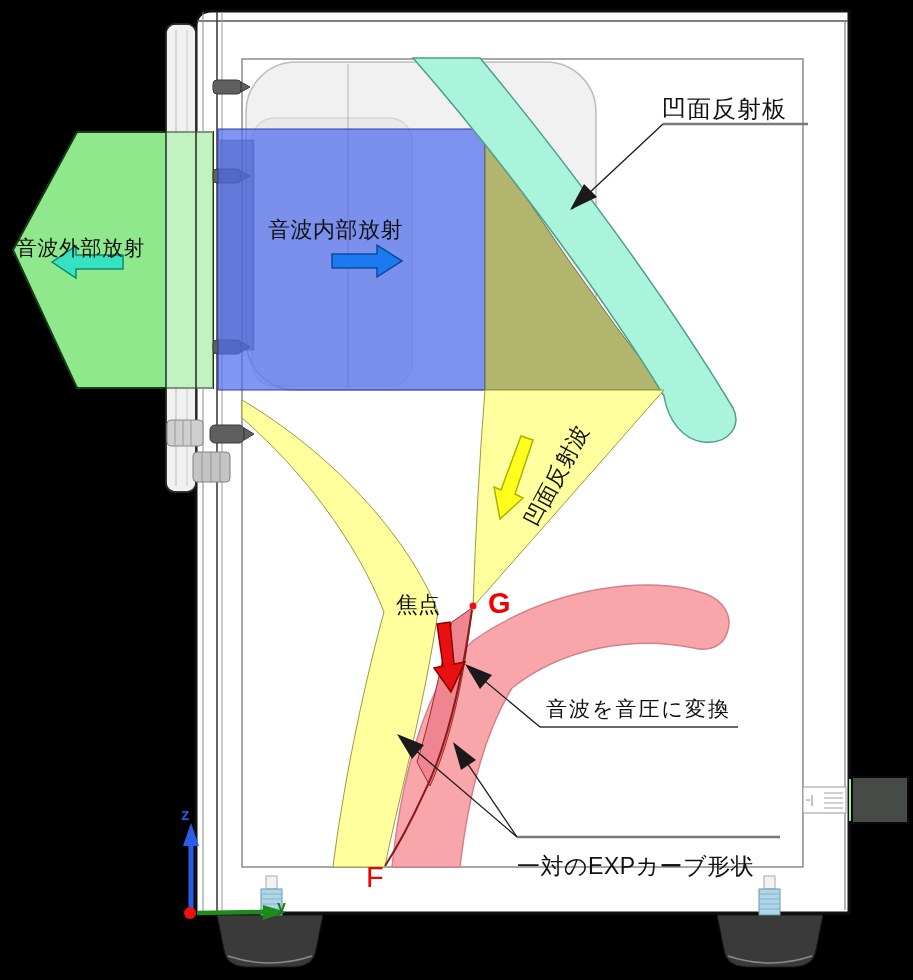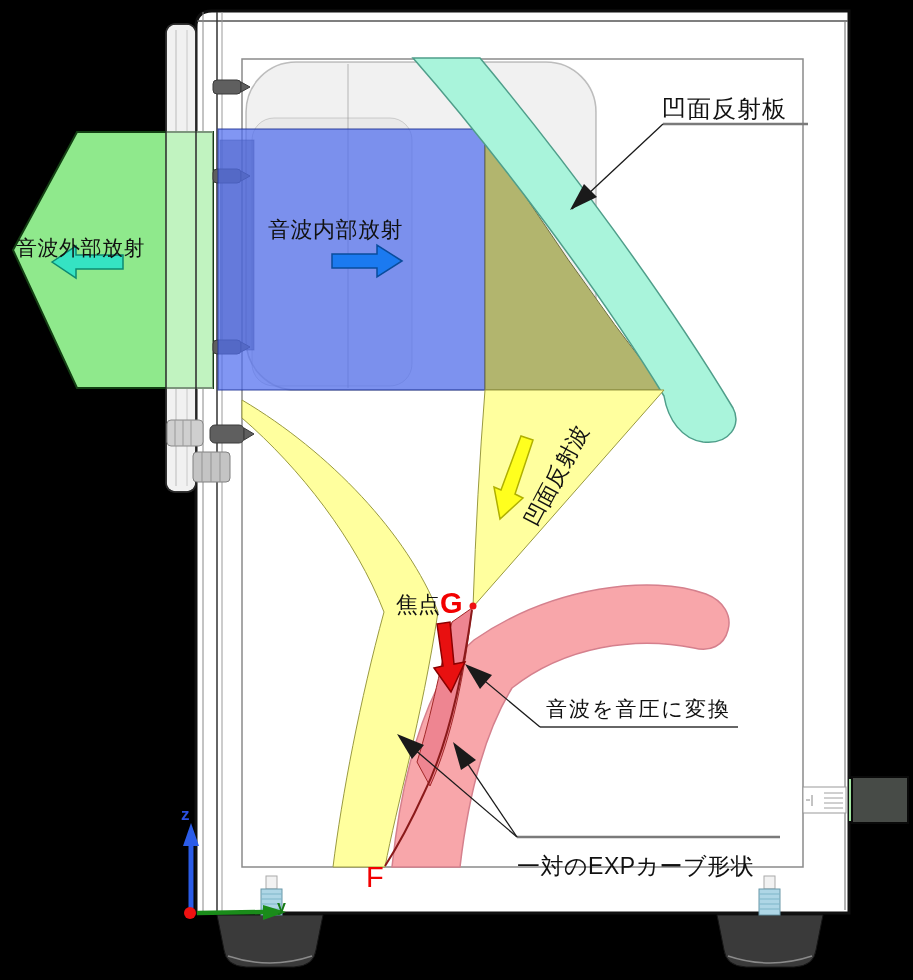--- a/index.html
+++ b/index.html
@@ -4,21 +4,21 @@
 <style>
   html,body{margin:0;padding:0;background:#000;}
   .canvas{position:relative;width:913px;height:980px;background:#000;overflow:hidden;
           font-family:"Liberation Sans","DejaVu Sans",sans-serif;text-align:right;}
   .canvas svg{position:absolute;left:0;top:0;}
   .lbl{position:absolute;color:#111;white-space:nowrap;line-height:1.1;}
   .lbl-reflector{left:662px;top:96px;font-size:24px;letter-spacing:1px;}
   .lbl-external{left:16px;top:220px;font-size:21px;letter-spacing:.5px;margin-top:16px;}
   .lbl-internal{left:268px;top:218px;font-size:22px;letter-spacing:.5px;}
   .lbl-reflected{left:557px;top:476px;font-size:22px;transform:translate(-50%,-50%) rotate(-62deg);}
-  .lbl-focal{left:396px;top:590px;display:flex;align-items:flex-end;}
+  .lbl-focal{left:396px;top:590px;display:flex;align-items:flex-end;gap:48px;}
   .lbl-focal .jp{font-size:22px;color:#111;}
   .lbl-focal .g{font-size:29px;color:#f20000;font-weight:bold;line-height:.95;}
   .lbl-convert{left:546px;top:697px;font-size:21px;letter-spacing:2px;}
   .lbl-exp{left:517px;top:854px;font-size:23px;letter-spacing:.5px;}
   .lbl-f{left:366px;top:862px;font-size:29px;color:#f20000;}
   .lbl-z{left:181px;top:806px;font-size:17px;font-weight:bold;color:#2b50e0;}
   .lbl-y{left:277px;top:898px;font-size:16px;font-weight:bold;color:#157a15;}
 </style>
 </head>
 <body>

